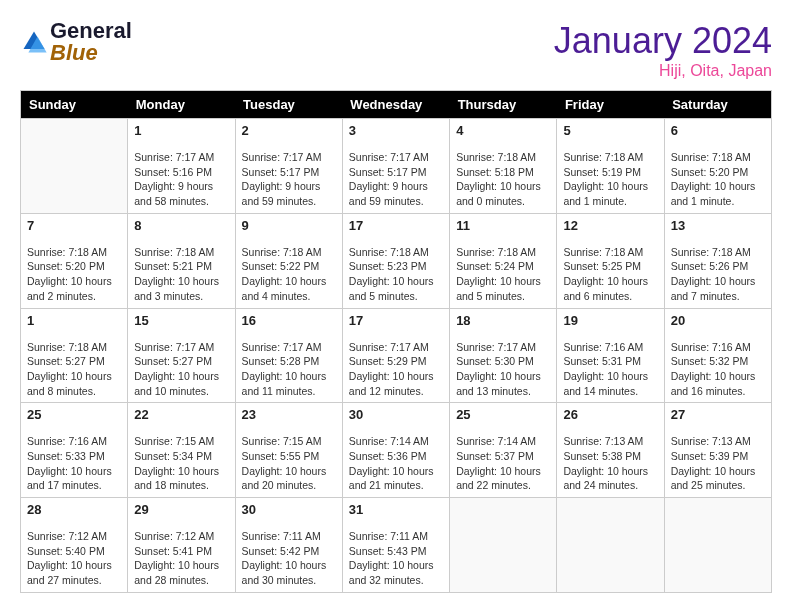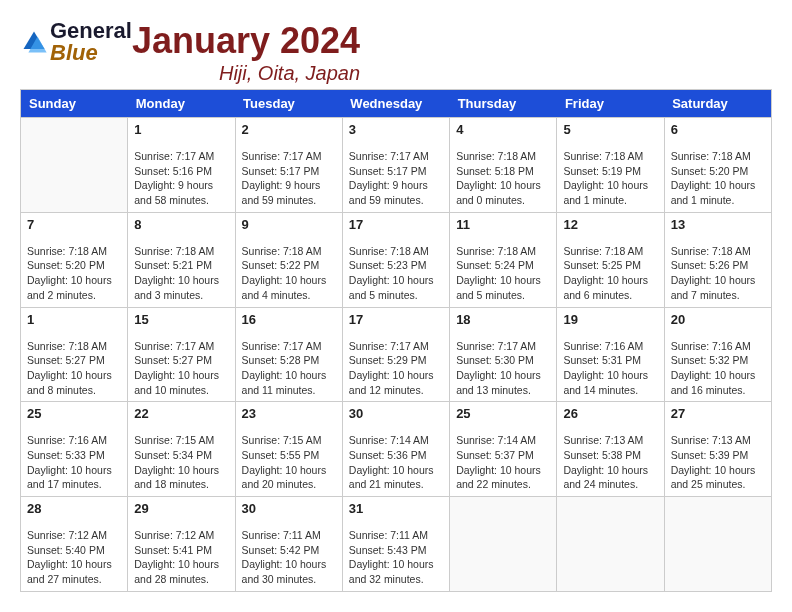--- a/index.html
+++ b/index.html
@@ -5,23 +5,23 @@
     * { box-sizing: border-box; margin: 0; padding: 0; }
     body {
       font-family: Arial, sans-serif;
       background: #fff;
       width: 792px;
       min-height: 612px;
       padding: 20px;
     }
     .header {
       display: flex;
-      justify-content: flex-start;
+      justify-content: space-between;
       align-items: flex-start;
-      margin-bottom: 4px;
+      margin-bottom: 10px;
     }
     .logo {
       display: flex;
       align-items: center;
     }
     .logo-text {
       font-size: 22px;
       font-weight: bold;
       color: #1a1a2e;
       line-height: 1;
@@ -30,35 +30,34 @@
     .logo-icon {
       width: 28px;
       height: 28px;
       margin-right: 2px;
     }
     .title-block {
       text-align: right;
     }
     .month-title {
       font-size: 36px;
-      font-weight: bold;
-      color: #7f1d1d;
+      font-weight: normal;
+      color: #4c1d95;
     }
     .location {
-      font-size: 20px;
-      color: #7f1d1d;
-      font-style: italic;
+      font-size: 16px;
+      color: #ec4899;
     }
     table {
       width: 100%;
       border-collapse: collapse;
       border: 1px solid #ccc;
     }
     th {
-      background-color: #1d4ed8;
+      background-color: #000000;
       color: #fff;
       text-align: left;
       padding: 6px 8px;
       font-size: 13px;
       font-weight: bold;
     }
     td {
       border: 1px solid #ccc;
       vertical-align: top;
       padding: 4px 6px;

